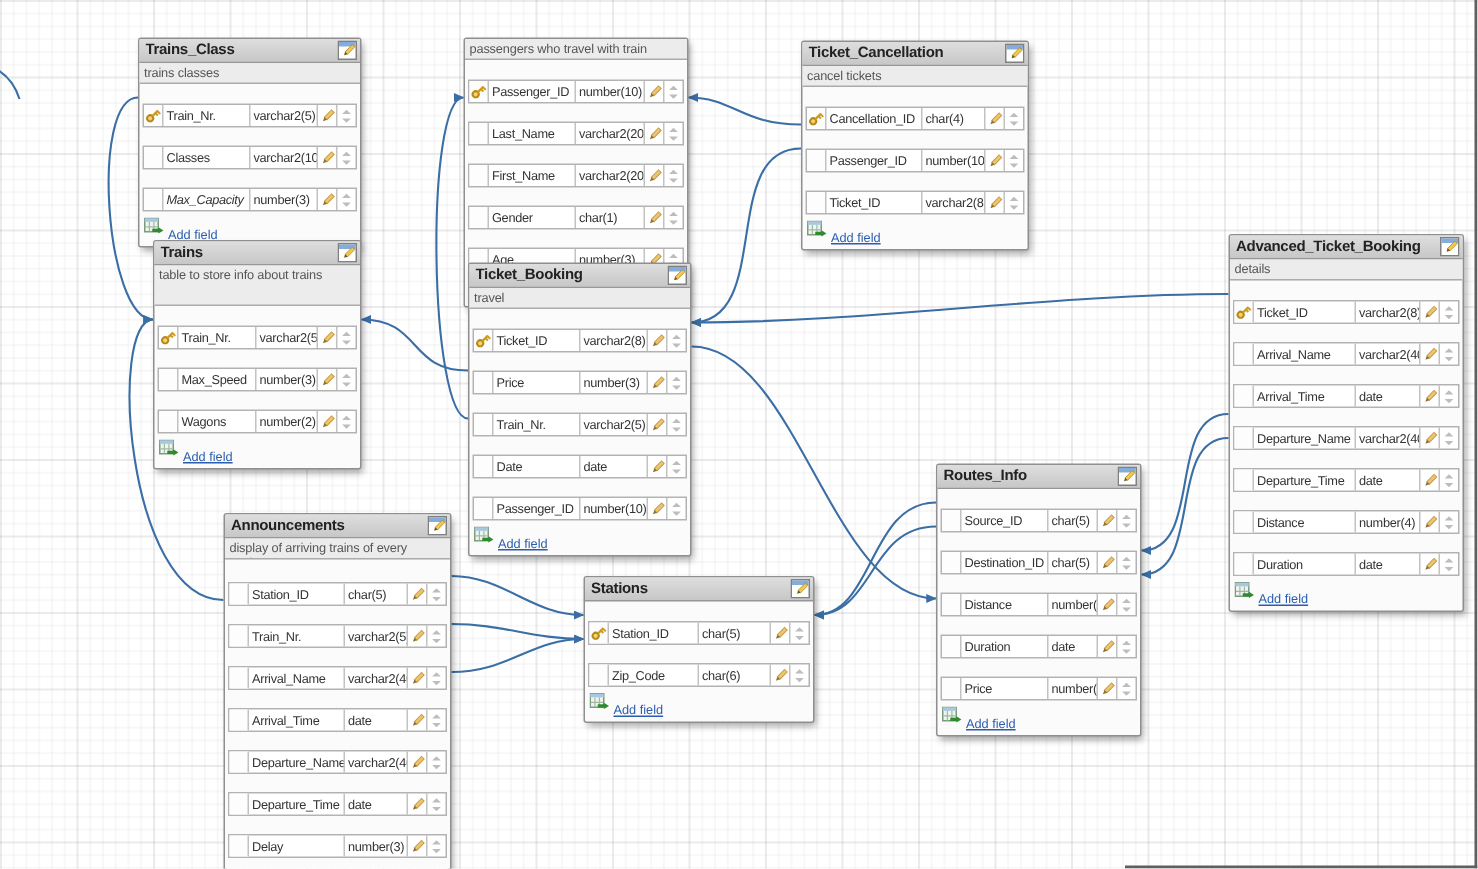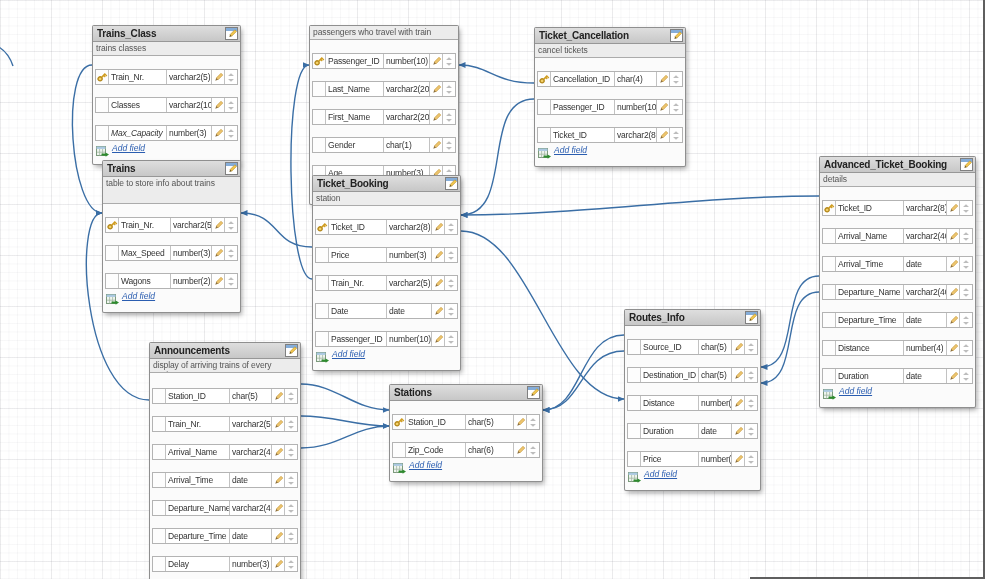--- a/index.html
+++ b/index.html
@@ -42,23 +42,22 @@
     display:flex;align-items:stretch;height:14px;
     border:1px solid #b3b3b3;margin-top:12px;background:#fff;
   }
   .cell{display:flex;align-items:center;overflow:hidden;box-sizing:border-box;}
   .cell-key{width:13px;justify-content:center;border-right:1px solid #c2c2c2;background:#fdfdfd;}
   .cell-name{padding-left:2px;font-size:8.5px;color:#333;border-right:1px solid #c2c2c2;white-space:nowrap;letter-spacing:-0.2px;}
   .cell-type{flex:1;padding-left:2px;font-size:8.5px;color:#333;border-right:1px solid #c2c2c2;white-space:nowrap;letter-spacing:-0.2px;}
   .cell-edit{width:13px;justify-content:center;border-right:1px solid #c2c2c2;}
   .cell-move{width:12px;justify-content:center;}
   .tbl-footer{
-    display:flex;align-items:flex-start;gap:3px;
+    display:flex;align-items:flex-end;gap:3px;
     padding:2px 3px 3px 3px;
-    font-style:italic;
   }
   .add-field-link{font-size:8.5px;color:#2a5db0;text-decoration:underline;cursor:pointer;}
   .canvas-edge-right{position:absolute;top:0;left:983px;width:2px;height:579px;background:#5f5f5f;z-index:6;}
   .canvas-edge-bottom{position:absolute;top:577px;left:750px;width:235px;height:2px;background:#5f5f5f;z-index:6;}
 </style>
 </head>
 <body>
 
 <div id="canvas">
   <svg id="connections" width="985" height="579">
@@ -501,21 +500,21 @@
             <svg width="13" height="13" viewBox="0 0 13 13">
               <rect x="0.5" y="0.5" width="12" height="12" fill="#ffffff" stroke="#808080"></rect>
               <rect x="1" y="1" width="11" height="3" fill="#85add9"></rect>
               <g transform="rotate(45 7.4 6.8)">
                 <rect x="6.3" y="2.2" width="2.3" height="6.8" fill="#f2c64f" stroke="#b08820" stroke-width="0.5"></rect>
                 <polygon points="6.3,9 8.6,9 7.45,11.1" fill="#6b5213"></polygon>
               </g>
             </svg>
           </span>
         </div>
-        <div class="tbl-desc" style="height: 14px;">station</div>
+        <div class="tbl-desc" style="height: 14px;">travel</div>
         <div class="tbl-rows" style="padding-top: 1px;">
           <div class="field-row">
             <span class="cell cell-key">
               <svg width="12" height="12" viewBox="0 0 13 13">
                 <g transform="rotate(-45 6.5 6.5)">
                   <circle cx="3.6" cy="6.5" r="2.2" fill="#f5d36b" stroke="#b5891c" stroke-width="1.4"></circle>
                   <line x1="5.9" y1="6.5" x2="11.6" y2="6.5" stroke="#cf9b1d" stroke-width="1.7"></line>
                   <line x1="9" y1="6.7" x2="9" y2="9" stroke="#cf9b1d" stroke-width="1.4"></line>
                   <line x1="11" y1="6.7" x2="11" y2="9.4" stroke="#cf9b1d" stroke-width="1.4"></line>
                 </g>

